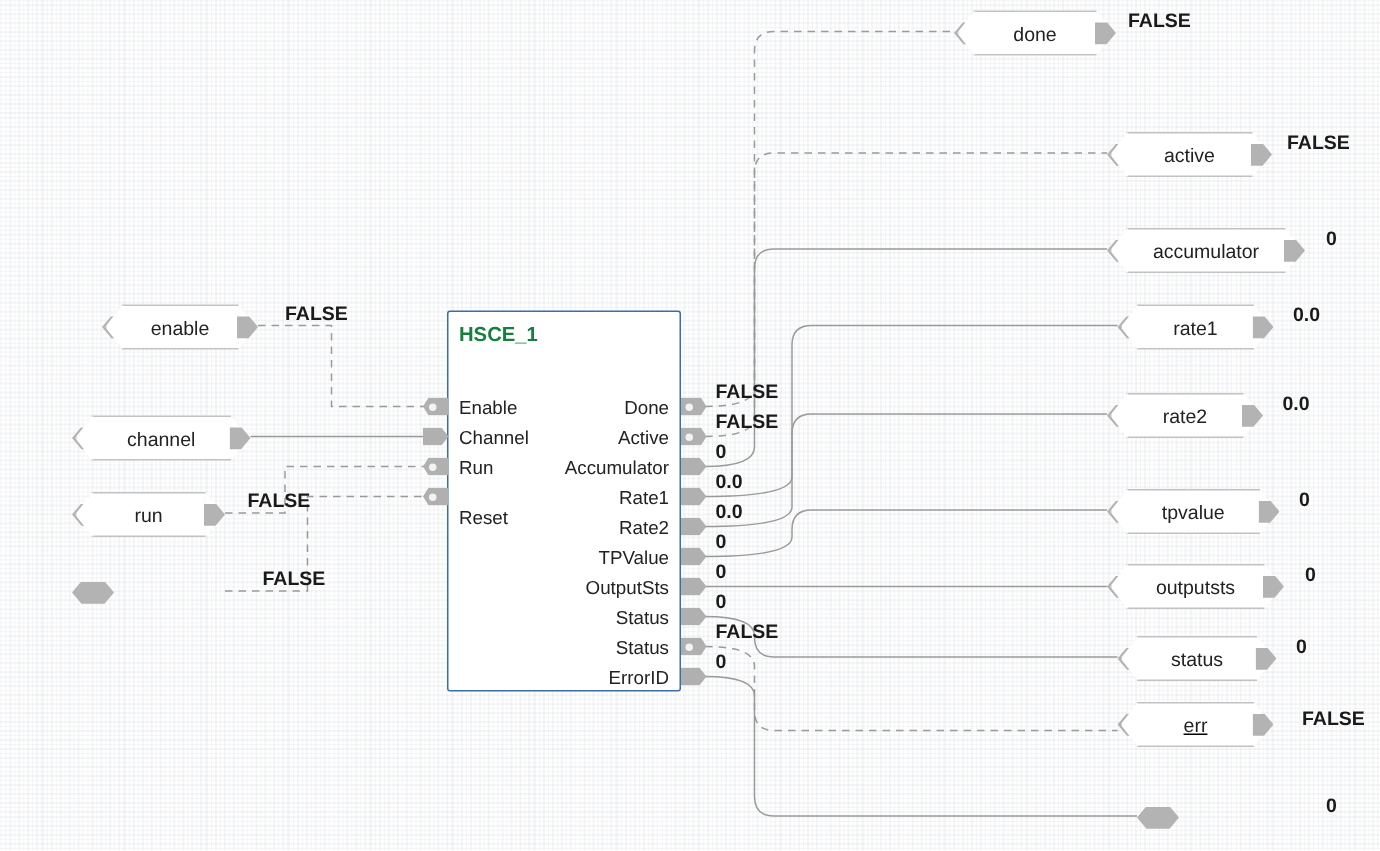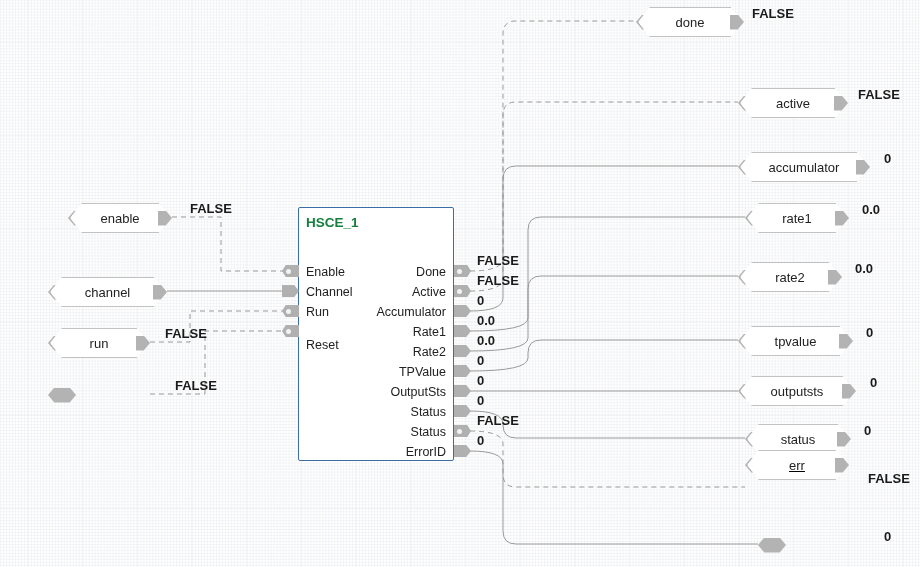--- a/index.html
+++ b/index.html
@@ -330,21 +330,21 @@
   </div>
   <div class="val" style="left:870px; top:375px;">0</div>
 
   <div class="varbox" style="left:745px; top:424px; width:106px;">
     <div class="vb-arrow l"></div>
     <div class="vb-hex">status</div>
     <div class="vb-arrow r"></div>
   </div>
   <div class="val" style="left:864px; top:423px;">0</div>
 
-  <div class="varbox" style="left:745px; top:450px; width:104px;text-decoration:underline;">
+  <div class="varbox" style="left:745px; top:468px; width:104px;text-decoration:underline;">
     <div class="vb-arrow l"></div>
     <div class="vb-hex">err</div>
     <div class="vb-arrow r"></div>
   </div>
   <div class="val" style="left:868px; top:471px;">FALSE</div>
 
   <div class="varbox" style="left:758px; top:530px; width:106px;">
     <div class="vb-arrow l"></div>
     <div class="vb-arrow r"></div>
   </div>

